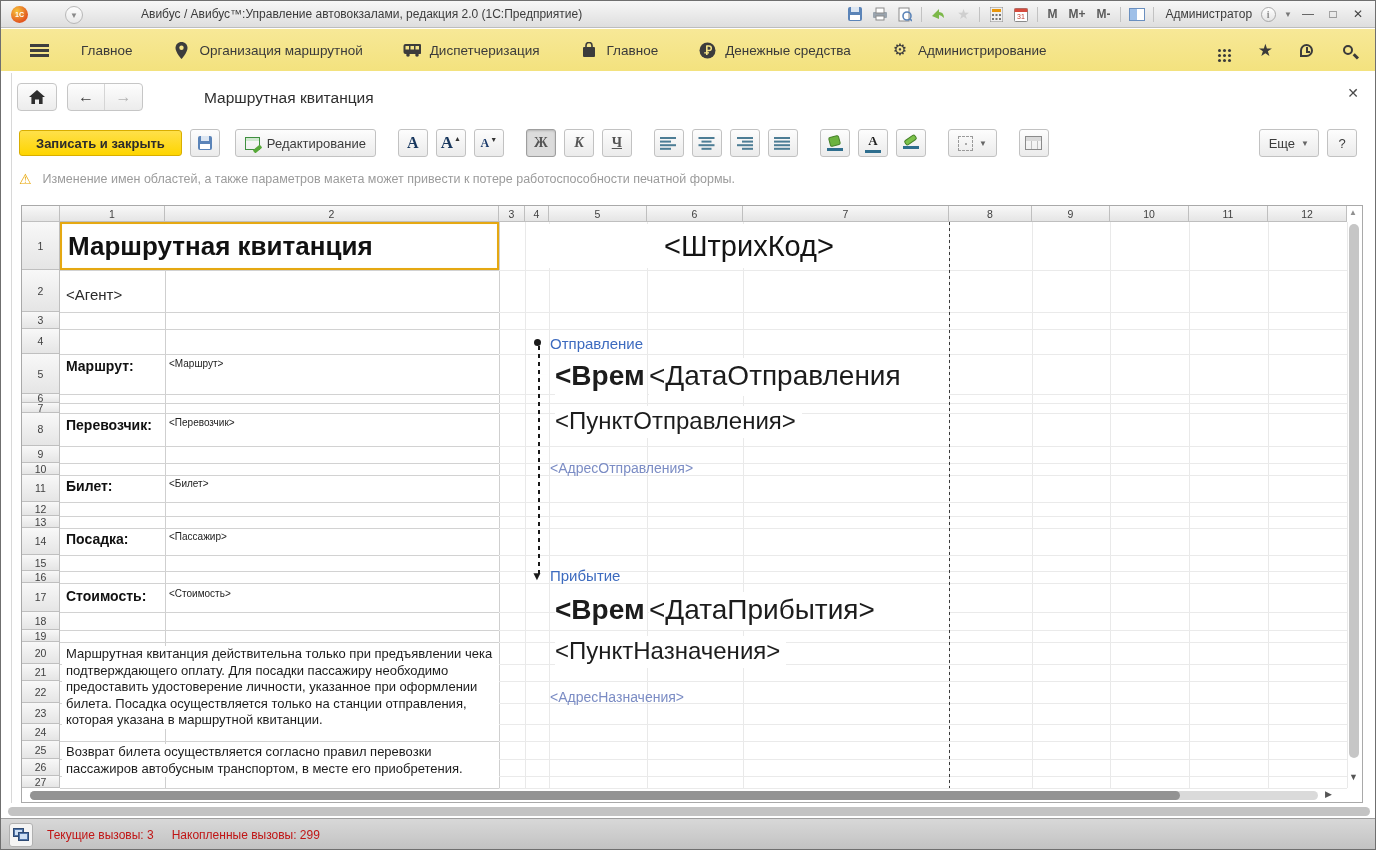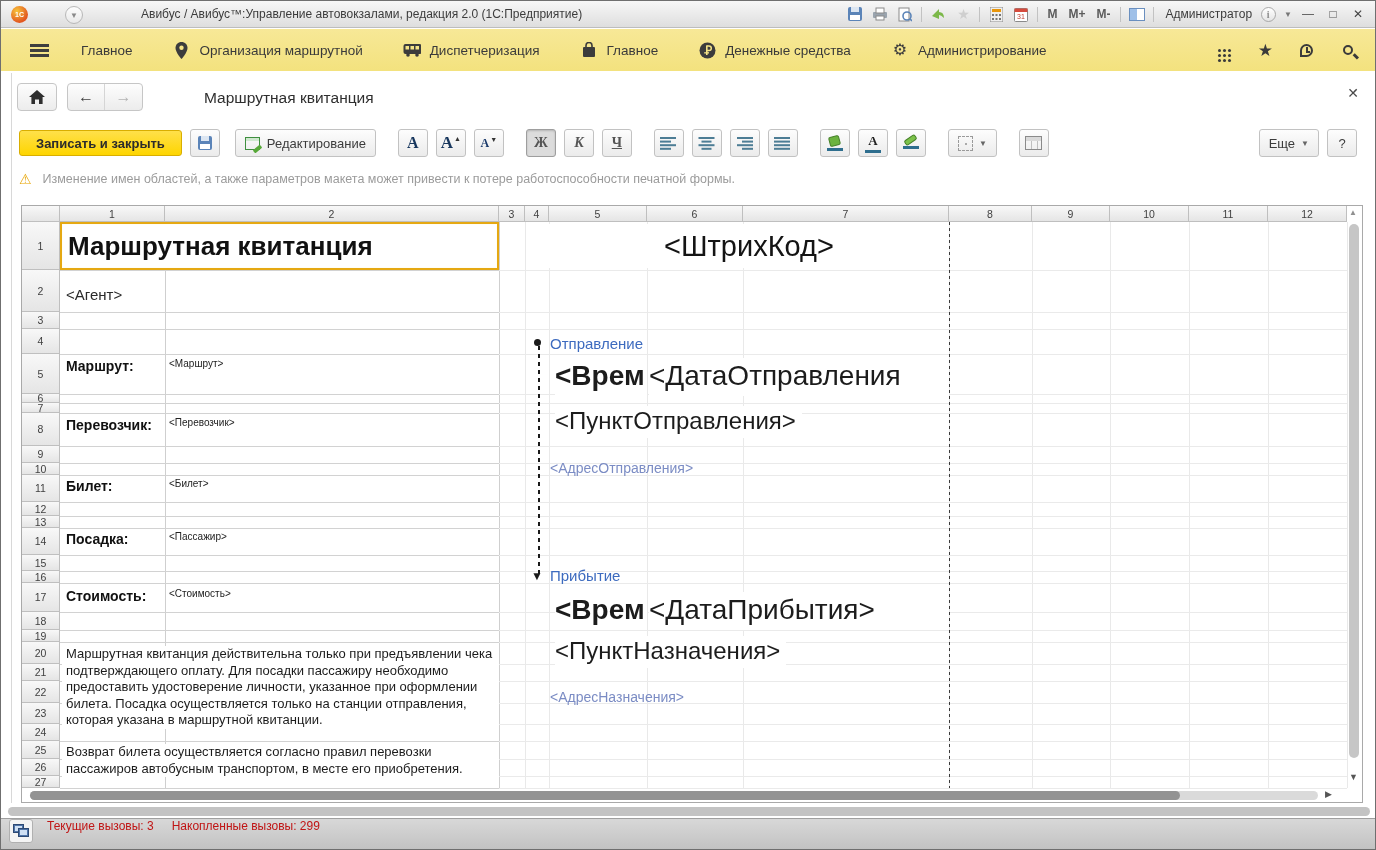--- a/index.html
+++ b/index.html
@@ -131,21 +131,21 @@
   .vsb-down{position:absolute;right:4px;top:566px;font-size:9px;color:#555;z-index:6}
   .hsb-track{position:absolute;left:8px;top:585px;width:1288px;height:9px;border-radius:5px;background:#dadada;z-index:6}
   .hsb-thumb{position:absolute;left:8px;top:585px;width:1150px;height:9px;border-radius:5px;background:#939393;z-index:7}
   .hsb-right{position:absolute;left:1303px;top:583px;font-size:9px;color:#555;z-index:7}
 
   .left-splitter{position:absolute;left:10px;top:72px;width:1px;height:730px;background:#d8d8d8}
   .form-scroll{position:absolute;left:7px;top:806px;width:1362px;height:9px;border-radius:5px;background:#c3c3c3}
 
   
   .statusbar{position:absolute;left:0;top:817px;width:100%;height:33px;
-    background:linear-gradient(#d8d8d8,#c1c1c1);border-top:1px solid #9f9f9f;display:flex;align-items:flex-start}
+    background:linear-gradient(#d8d8d8,#c1c1c1);border-top:1px solid #9f9f9f;display:flex;align-items:center}
   .sb-ico{width:24px;height:24px;margin-left:8px;border:1px solid #b0b0b0;border-radius:3px;background:#f4f4f4;
     display:flex;align-items:center;justify-content:center}
   .sb-text{font-size:12px;color:#c01515;margin-left:14px}
   .sb-text + .sb-text{margin-left:18px}
 
   svg{display:block}
 </style>
 </head>
 <body>
 

